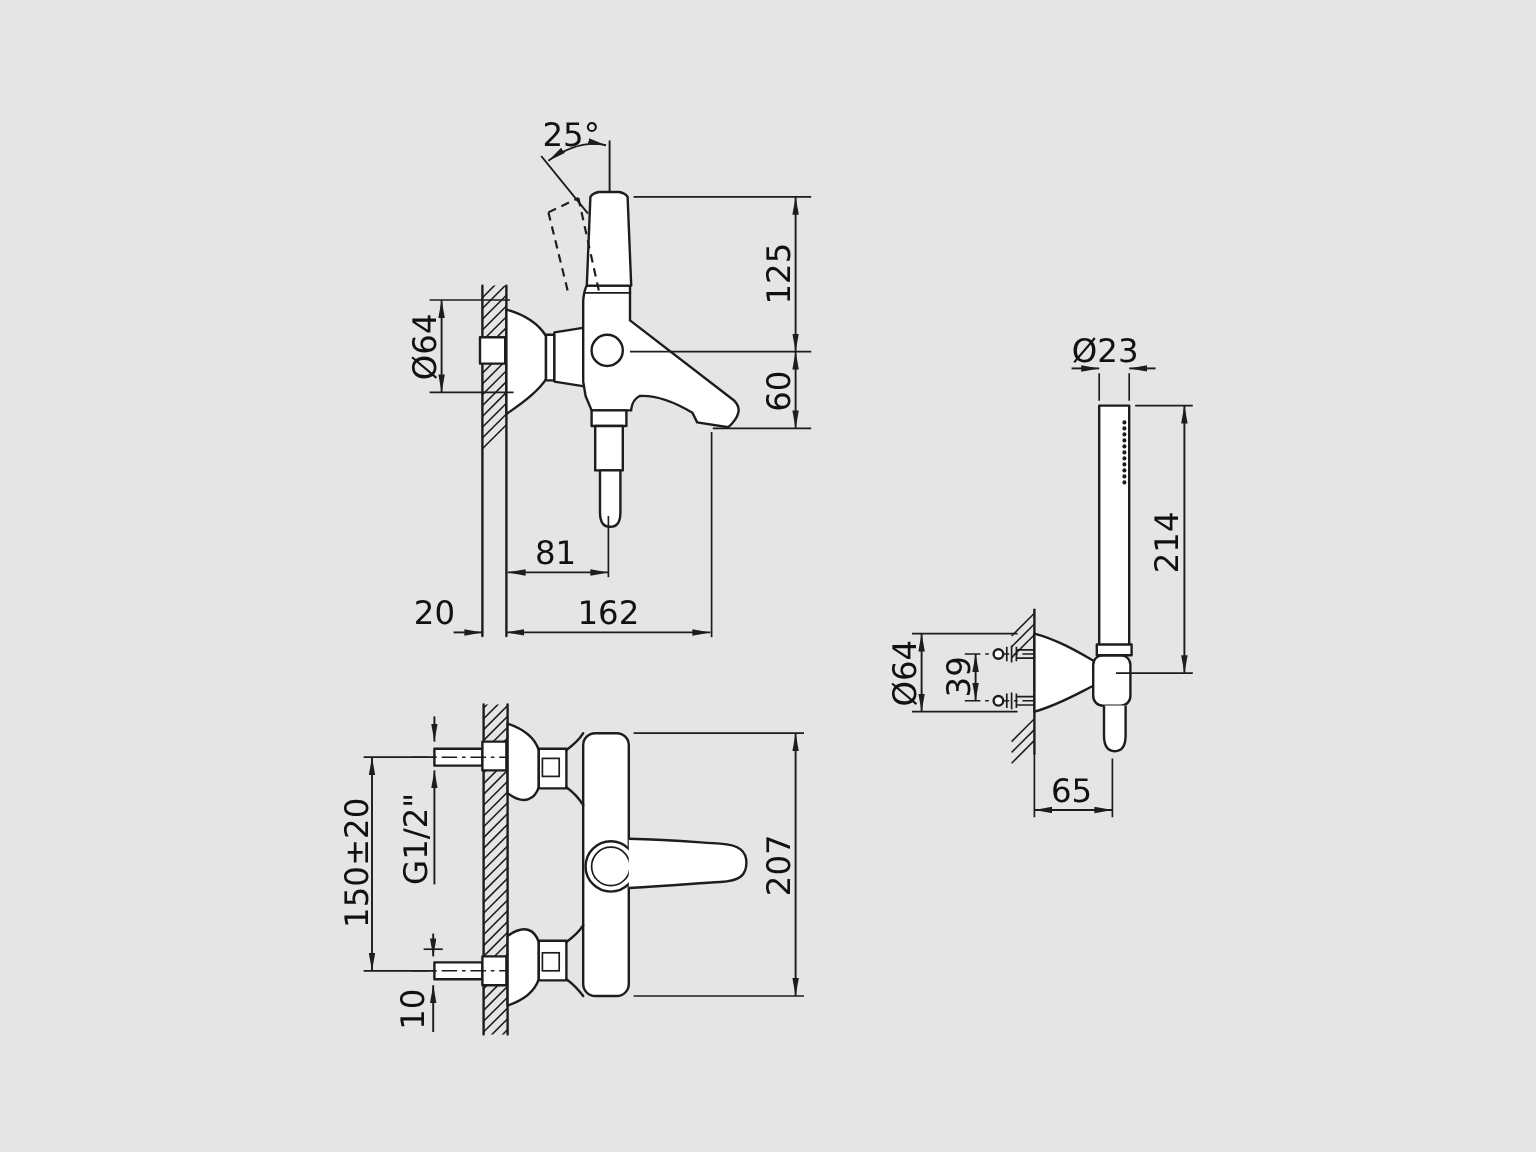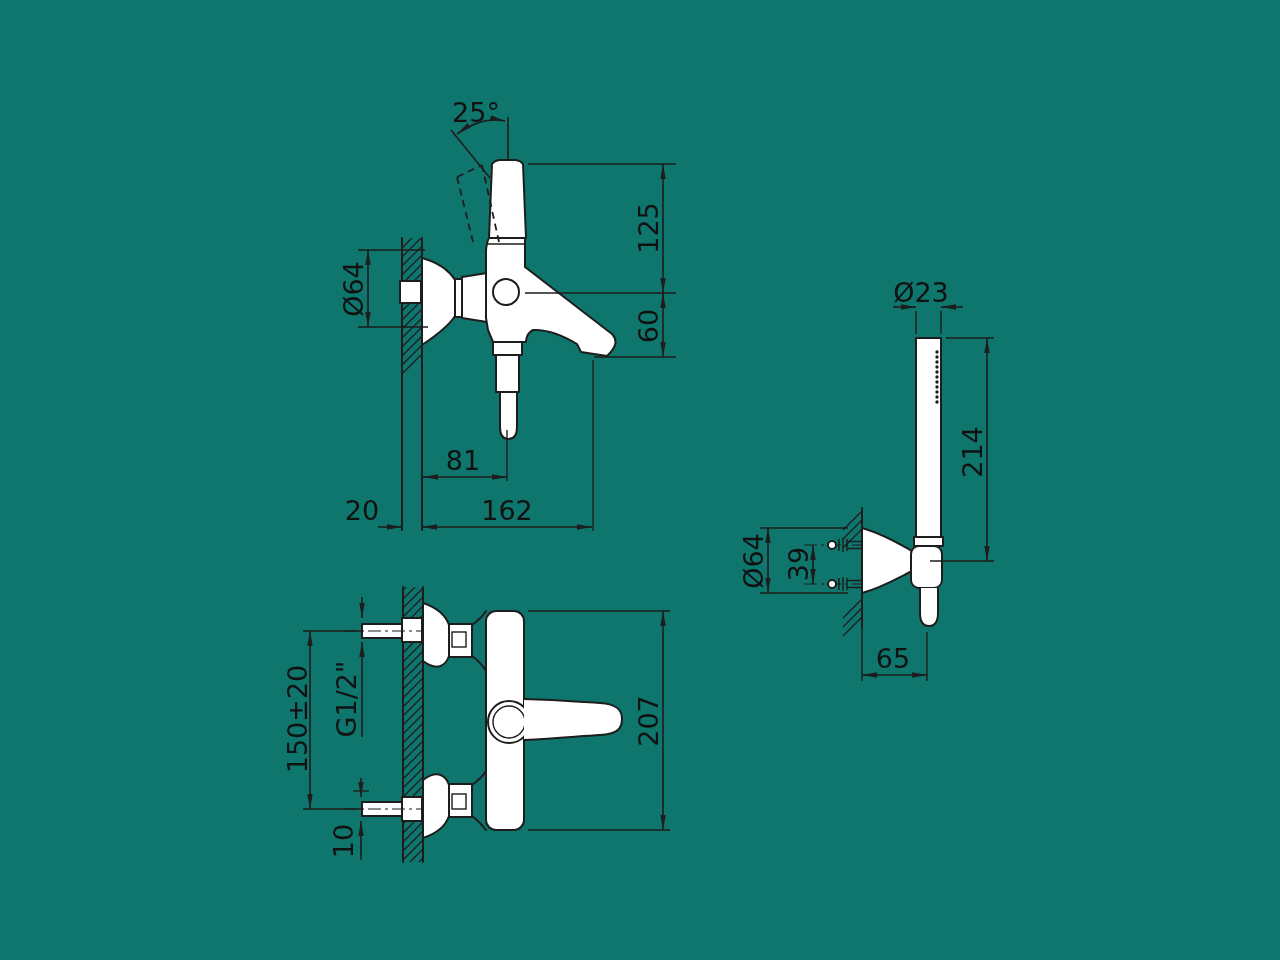--- a/index.html
+++ b/index.html
@@ -1,16 +1,16 @@
 <!DOCTYPE html>
 <html><head>
 <meta charset="utf-8">
 <style>
   html,body{margin:0;padding:0;background:#ffffff;}
-  .stage{width:1280px;height:960px;background:#0f766e;position:relative;overflow:hidden;}
+  .stage{width:1280px;height:960px;background:#e5e5e5;position:relative;overflow:hidden;}
   svg{display:block;}
   .ol{fill:none;stroke:#1d1d1d;stroke-width:2;stroke-linejoin:round;stroke-linecap:round;}
   .olf{fill:#ffffff;stroke:#1d1d1d;stroke-width:2;stroke-linejoin:round;}
   .thin{fill:none;stroke:#1d1d1d;stroke-width:1.4;}
   .dim{fill:none;stroke:#1d1d1d;stroke-width:1.6;}
   .hatch{fill:none;stroke:#1d1d1d;stroke-width:1.3;}
   .cl{fill:none;stroke:#1d1d1d;stroke-width:1.2;stroke-dasharray:13 4 3 4;}
   .dash{fill:none;stroke:#1d1d1d;stroke-width:1.8;stroke-dasharray:7 5;}
   text{font-family:"DejaVu Sans","Liberation Sans",sans-serif;font-size:27px;fill:#111111;}
   .arrowfill{fill:#1d1d1d;}

